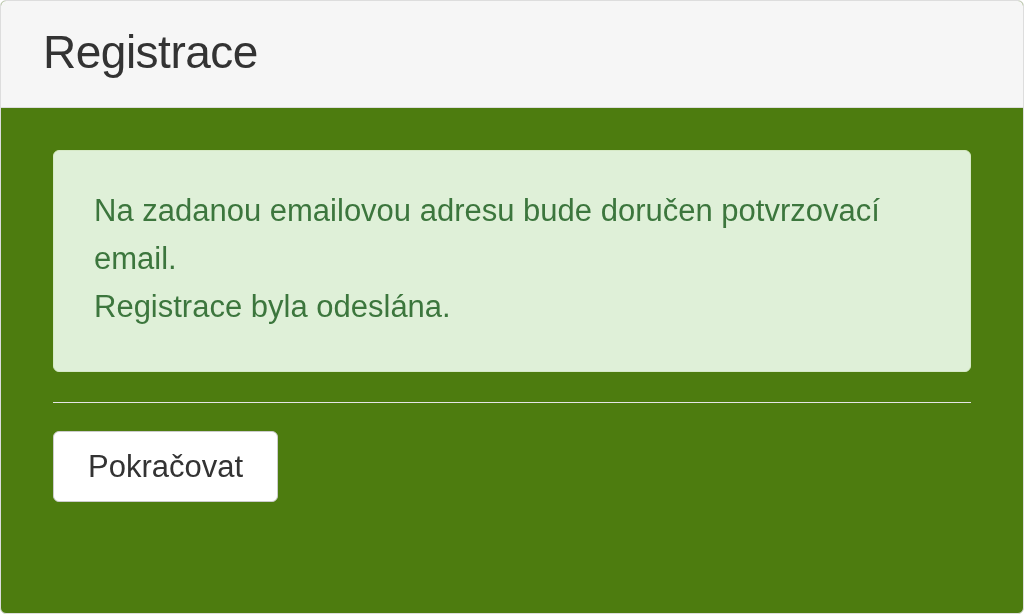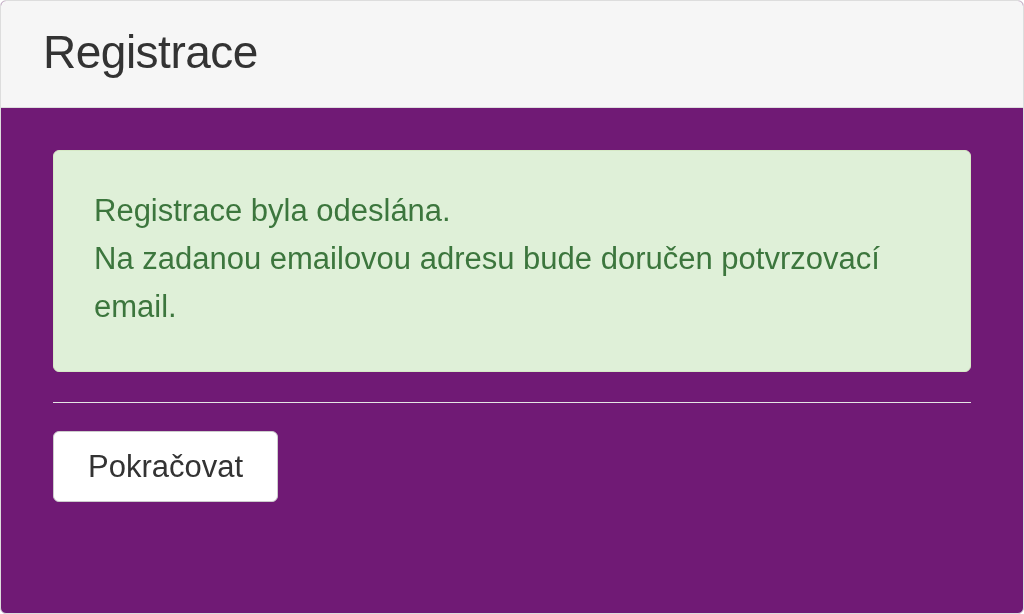--- a/index.html
+++ b/index.html
@@ -13,21 +13,21 @@
       width: 1024px;
       height: 614px;
       overflow: hidden;
     }
     .panel {
       width: 100%;
       height: 100%;
       border: 1px solid #dddddd;
       border-radius: 6px;
       overflow: hidden;
-      background: #701a75;
+      background: #4d7c0f;
     }
     .panel-header {
       background: #f6f6f6;
       border-bottom: 1px solid #dddddd;
       padding: 24px 42px 28px 42px;
     }
     .panel-header h1 {
       font-size: 46px;
       font-weight: 400;
       color: #333333;
@@ -71,22 +71,22 @@
   </style>
 </head>
 <body>
 
 <div class="panel">
   <div class="panel-header">
     <h1>Registrace</h1>
   </div>
   <div class="panel-body">
     <div class="alert-success">
+      <div>Na zadanou emailovou adresu bude doručen potvrzovací email.</div>
       <div>Registrace byla odeslána.</div>
-      <div>Na zadanou emailovou adresu bude doručen potvrzovací email.</div>
     </div>
   </div>
   <div class="panel-footer">
     <hr class="divider">
     <div class="button-row">
       <button class="btn">Pokračovat</button>
     </div>
   </div>
 </div>
 

